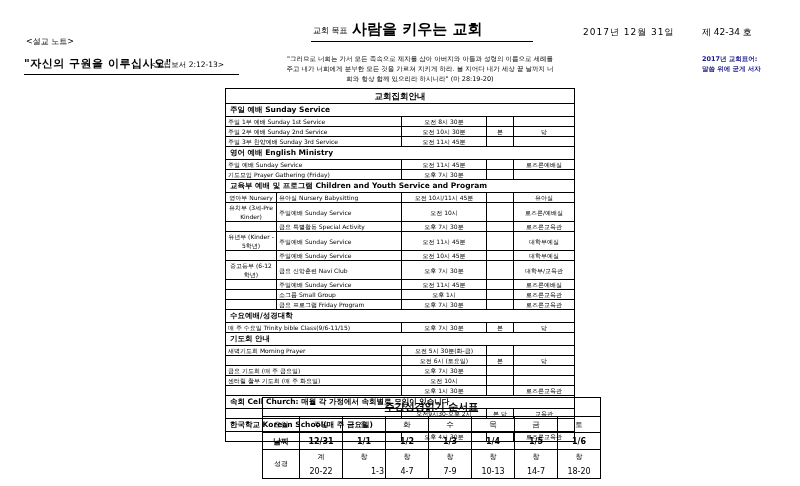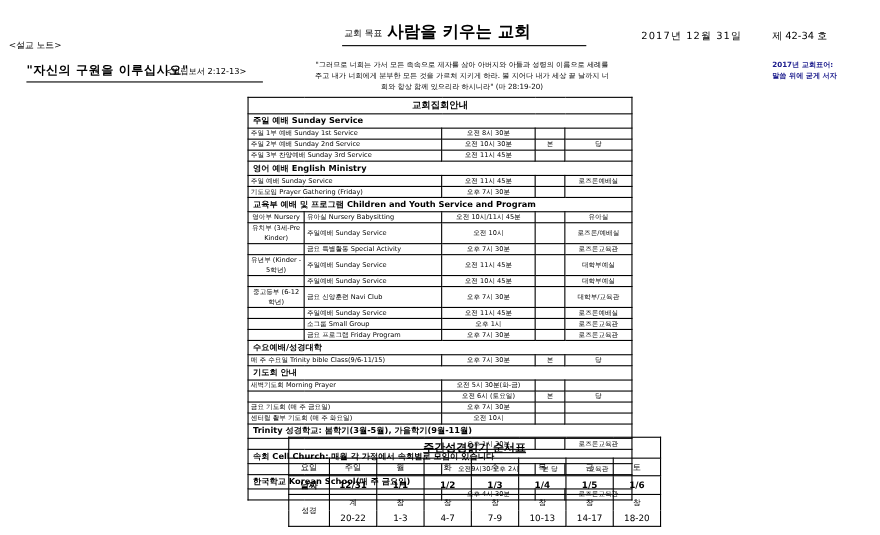--- a/index.html
+++ b/index.html
@@ -7,21 +7,21 @@
     width:800px;height:486px;
     background:#ffffff;
     font-family:"DejaVu Sans","Liberation Sans",sans-serif;
     color:#000;
     position:relative;
     overflow:hidden;
   }
   .page{position:relative;width:800px;height:486px;}
 
   
-  .hdr-left{position:absolute;left:8px;top:36px;font-size:8px;}
+  .hdr-left{position:absolute;left:26px;top:36px;font-size:8px;}
   .hdr-sermon-title{position:absolute;left:24px;top:56px;font-size:11px;font-weight:bold;letter-spacing:.5px;}
   .hdr-sermon-ref{position:absolute;left:150px;top:60px;font-size:7.5px;}
   .hdr-rule{position:absolute;left:24px;top:74px;width:215px;border-bottom:1px solid #000;}
 
   .hdr-goal-label{position:absolute;left:313px;top:25px;font-size:8px;}
   .hdr-goal-text{position:absolute;left:352px;top:20px;font-size:15px;font-weight:bold;}
   .hdr-goal-rule{position:absolute;left:311px;top:41px;width:222px;border-bottom:1px solid #000;}
 
   .hdr-verse{position:absolute;left:286px;top:54px;width:268px;font-size:6.5px;line-height:1.55;text-align:center;}
 
@@ -208,23 +208,20 @@
           <td class="c" style="width: 22px;"></td>
           <td class="c" style="width: 56px;"></td>
         </tr>
         <tr>
           <td class="l" colspan="2" style="width: 166px;">센터릴 촬부 기도회 (매 주 화요일)</td>
           <td class="c" style="width: 80px;">오전  10시</td>
           <td class="c" style="width: 22px;"></td>
           <td class="c" style="width: 56px;"></td>
         </tr>
         <tr>
-          <td colspan="5" class="sec">Trinity 성경학교: 봄학기(3월-5월),  가을학기(9월-11월)</td>
-        </tr>
-        <tr>
           <td class="l" colspan="2" style="width: 166px;"></td>
           <td class="c" style="width: 80px;">오후  1시  30분</td>
           <td class="c" style="width: 22px;"></td>
           <td class="c" style="width: 56px;">로즈론교육관</td>
         </tr>
         <tr>
           <td colspan="5" class="sec">속회 Cell Church: 매월 각 가정에서 속회별로 모임이 있습니다</td>
         </tr>
         <tr>
           <td class="l" colspan="2" style="width: 166px;"></td>
@@ -274,23 +271,23 @@
           <td class="bk rcell" style="border-bottom: 0px;">계</td>
           <td class="bk rcell" style="border-bottom: 0px;">창</td>
           <td class="bk rcell" style="border-bottom: 0px;">창</td>
           <td class="bk rcell" style="border-bottom: 0px;">창</td>
           <td class="bk rcell" style="border-bottom: 0px;">창</td>
           <td class="bk rcell" style="border-bottom: 0px;">창</td>
           <td class="bk rcell" style="border-bottom: 0px;">창</td>
         </tr>
         <tr>
           <td class="vs rcell" style="border-top: 0px;">20-22</td>
-          <td class="vs rcell" style="border-top: 0px;">1-3</td>
+          <td class="vs rcell" style="border-top: 0px; text-align: right;">1-3</td>
           <td class="vs rcell" style="border-top: 0px;">4-7</td>
           <td class="vs rcell" style="border-top: 0px;">7-9</td>
           <td class="vs rcell" style="border-top: 0px;">10-13</td>
-          <td class="vs rcell" style="border-top: 0px;">14-17</td>
+          <td class="vs rcell" style="border-top: 0px;">14-7</td>
           <td class="vs rcell" style="border-top: 0px;">18-20</td>
         </tr>
       </tbody>
   </table>
 
 </div>
 
 </body></html>

